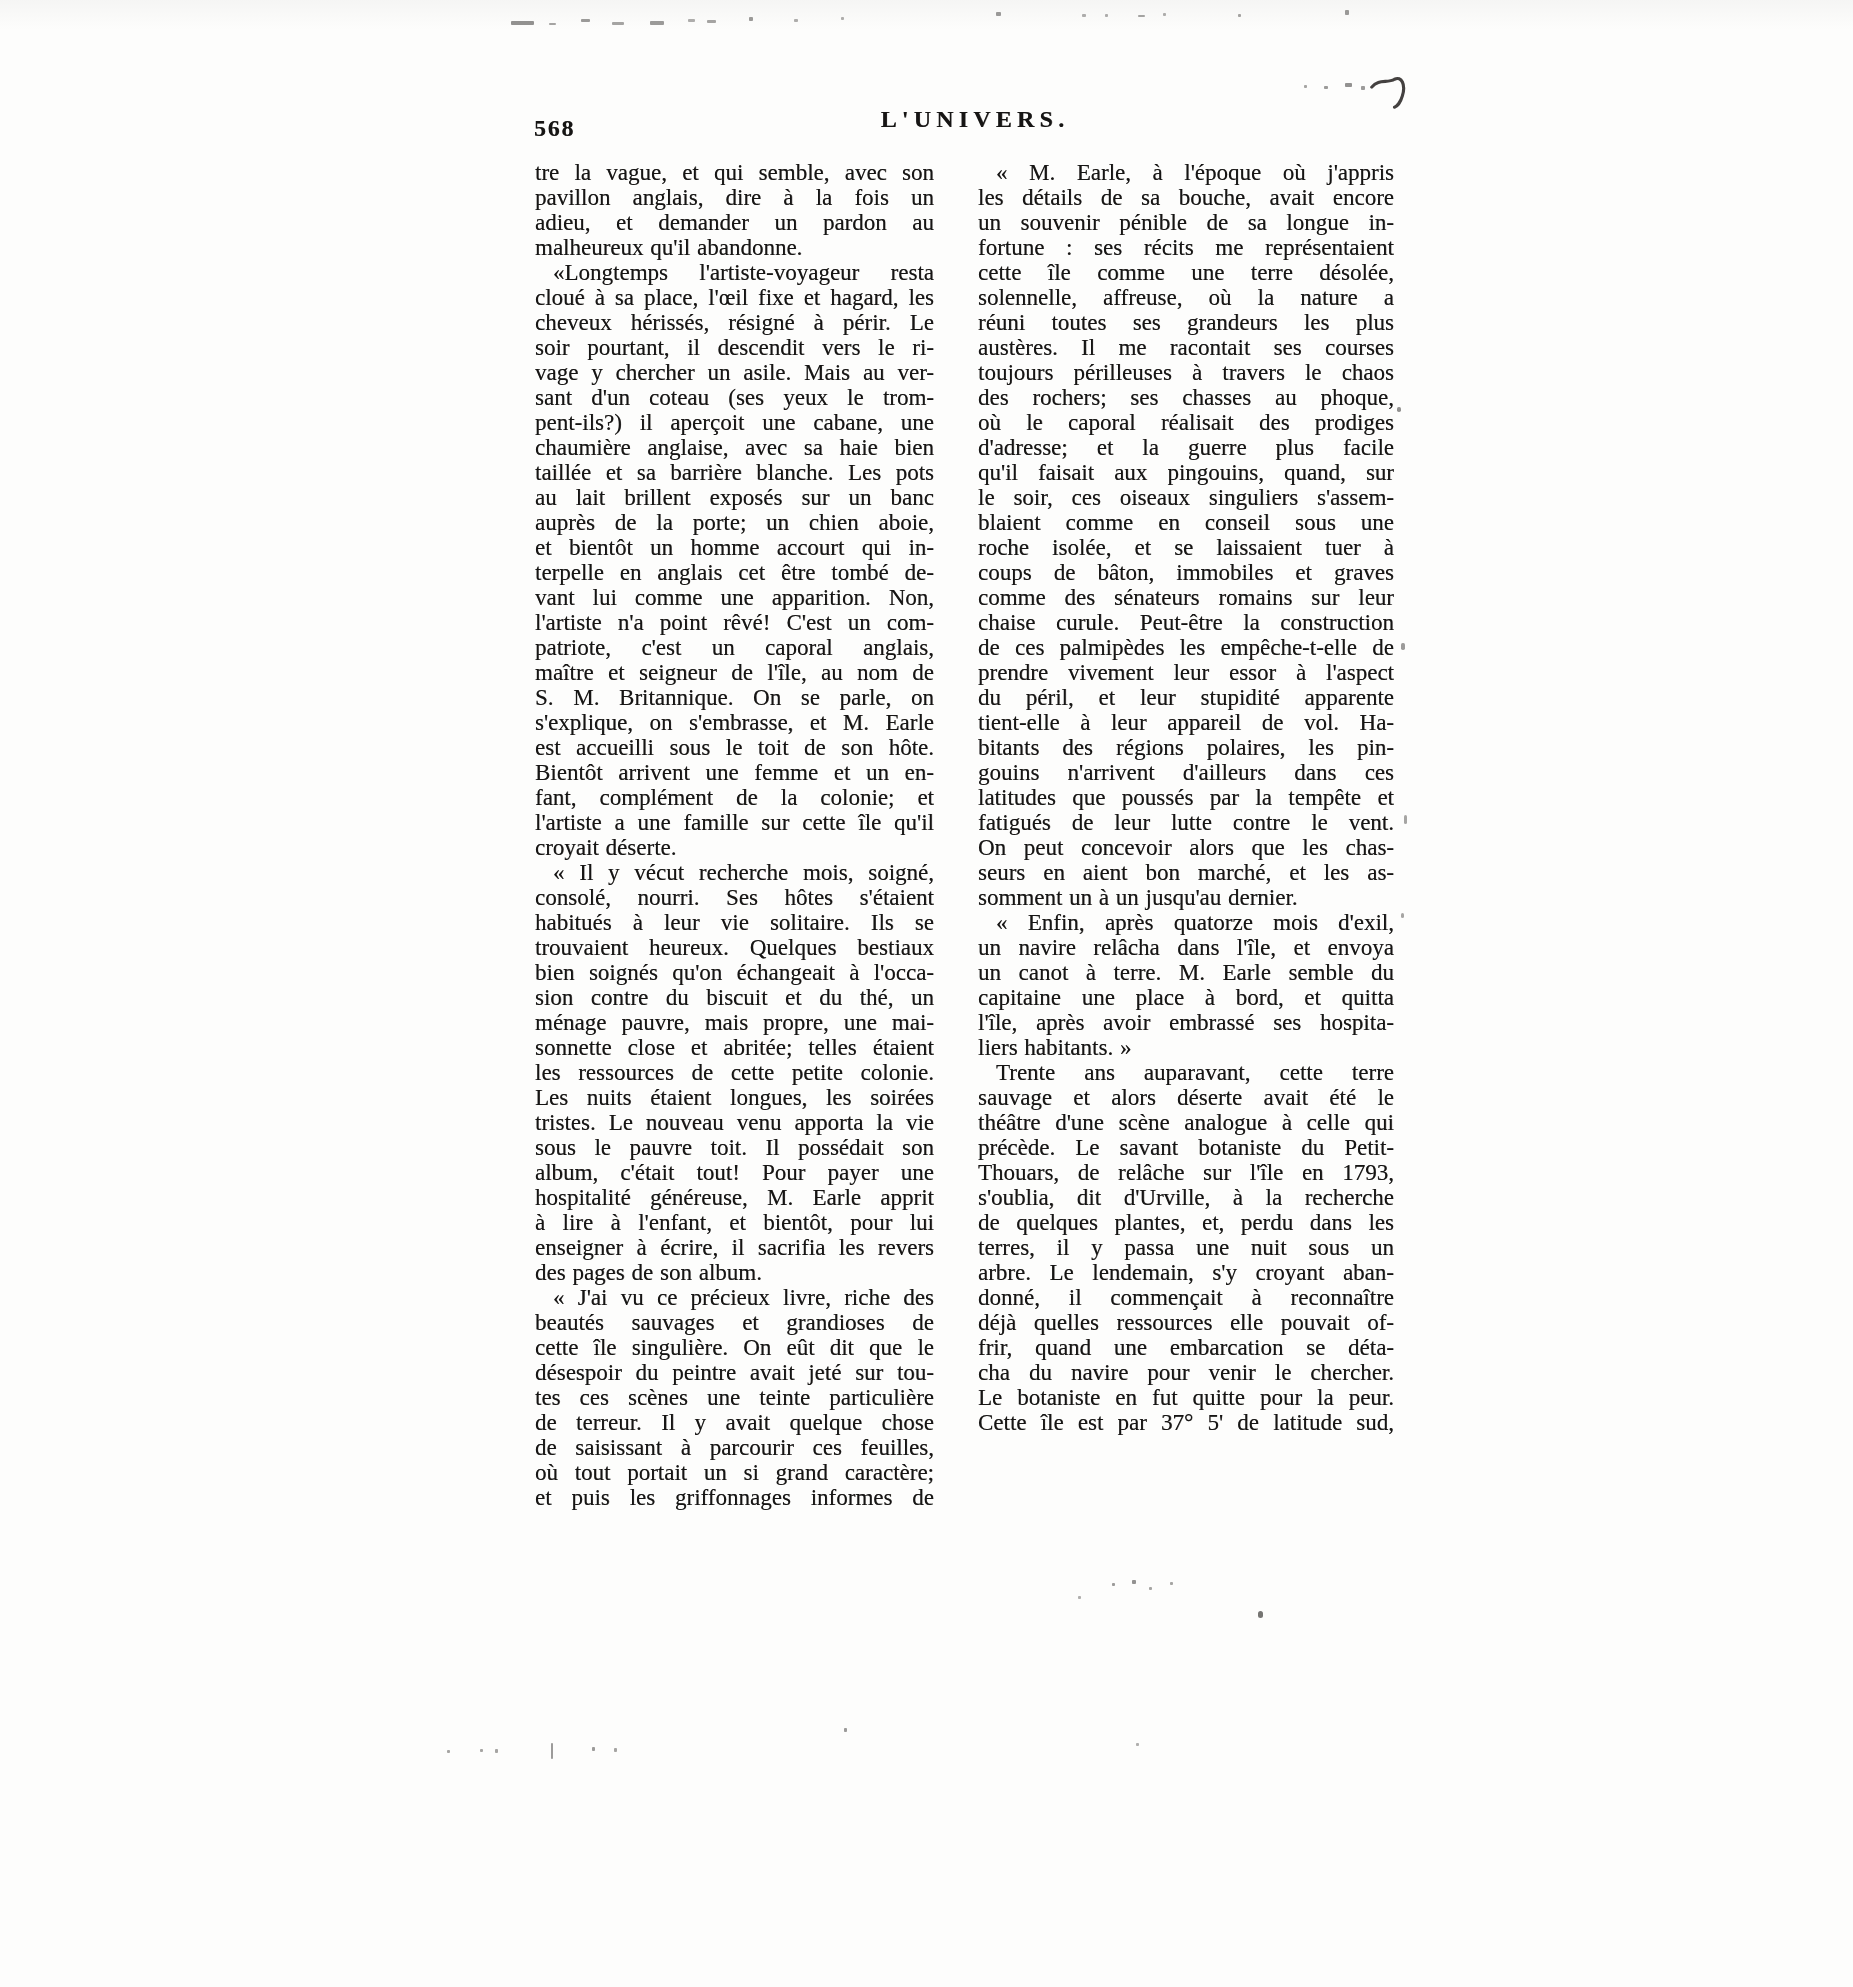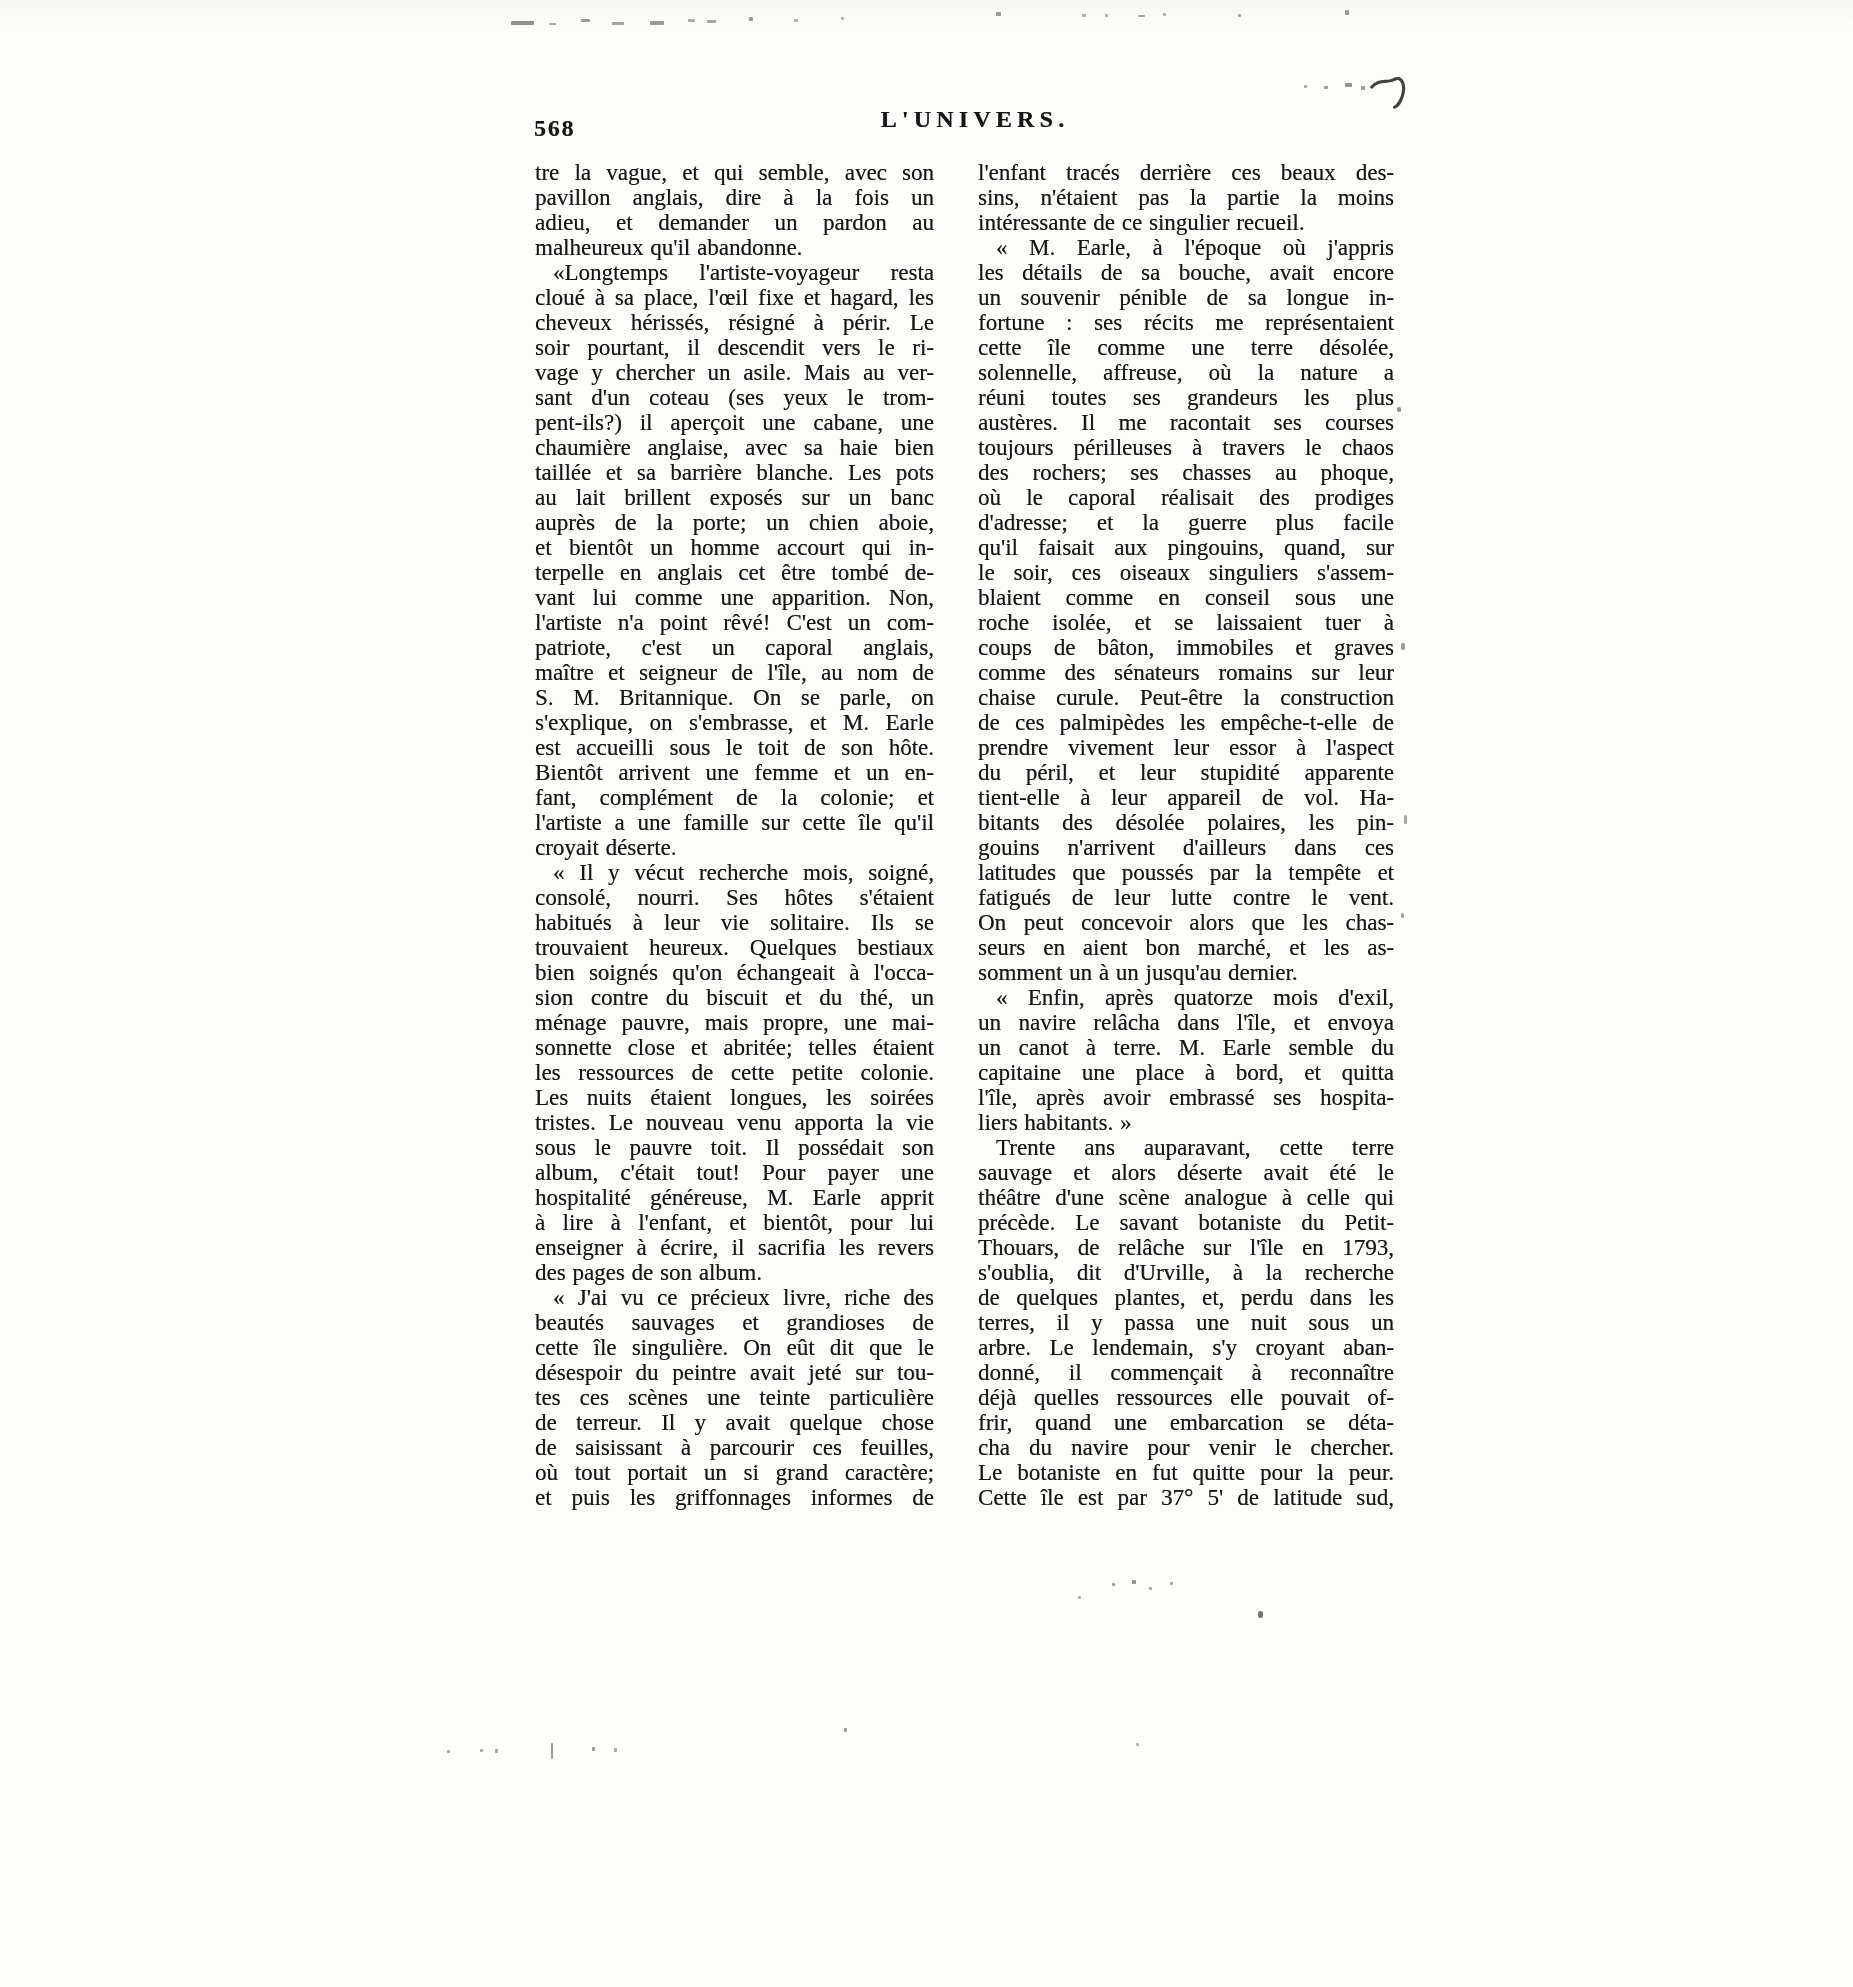--- a/index.html
+++ b/index.html
@@ -109,25 +109,20 @@
         <div class="line">cette île singulière. On eût dit que le</div>
         <div class="line">désespoir du peintre avait jeté sur tou-</div>
         <div class="line">tes ces scènes une teinte particulière</div>
         <div class="line">de terreur. Il y avait quelque chose</div>
         <div class="line">de saisissant à parcourir ces feuilles,</div>
         <div class="line">où tout portait un si grand caractère;</div>
         <div class="line">et puis les griffonnages informes de</div>
       </div>
     </div>
   <div class="column column-right" id="col-right">
-      <div class="para">
-        <div class="line">l'enfant tracés derrière ces beaux des-</div>
-        <div class="line">sins, n'étaient pas la partie la moins</div>
-        <div class="line last">intéressante de ce singulier recueil.</div>
-      </div>
       <div class="para indent">
         <div class="line">« M. Earle, à l'époque où j'appris</div>
         <div class="line">les détails de sa bouche, avait encore</div>
         <div class="line">un souvenir pénible de sa longue in-</div>
         <div class="line">fortune : ses récits me représentaient</div>
         <div class="line">cette île comme une terre désolée,</div>
         <div class="line">solennelle, affreuse, où la nature a</div>
         <div class="line">réuni toutes ses grandeurs les plus</div>
         <div class="line">austères. Il me racontait ses courses</div>
         <div class="line">toujours périlleuses à travers le chaos</div>
@@ -138,21 +133,21 @@
         <div class="line">le soir, ces oiseaux singuliers s'assem-</div>
         <div class="line">blaient comme en conseil sous une</div>
         <div class="line">roche isolée, et se laissaient tuer à</div>
         <div class="line">coups de bâton, immobiles et graves</div>
         <div class="line">comme des sénateurs romains sur leur</div>
         <div class="line">chaise curule. Peut-être la construction</div>
         <div class="line">de ces palmipèdes les empêche-t-elle de</div>
         <div class="line">prendre vivement leur essor à l'aspect</div>
         <div class="line">du péril, et leur stupidité apparente</div>
         <div class="line">tient-elle à leur appareil de vol. Ha-</div>
-        <div class="line">bitants des désolée polaires, les pin-</div>
+        <div class="line">bitants des régions polaires, les pin-</div>
         <div class="line">gouins n'arrivent d'ailleurs dans ces</div>
         <div class="line">latitudes que poussés par la tempête et</div>
         <div class="line">fatigués de leur lutte contre le vent.</div>
         <div class="line">On peut concevoir alors que les chas-</div>
         <div class="line">seurs en aient bon marché, et les as-</div>
         <div class="line last">somment un à un jusqu'au dernier.</div>
       </div>
       <div class="para indent">
         <div class="line">« Enfin, après quatorze mois d'exil,</div>
         <div class="line">un navire relâcha dans l'île, et envoya</div>

